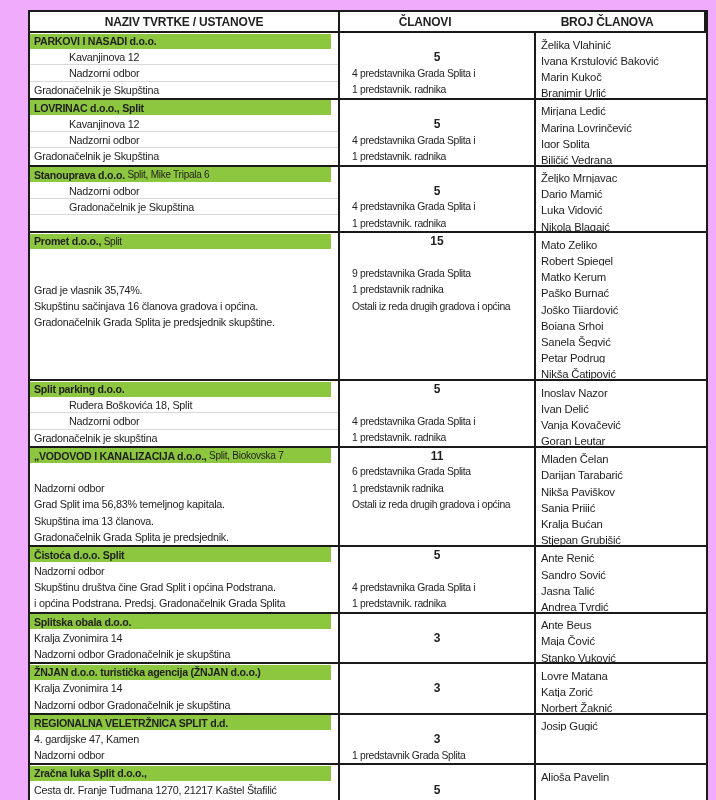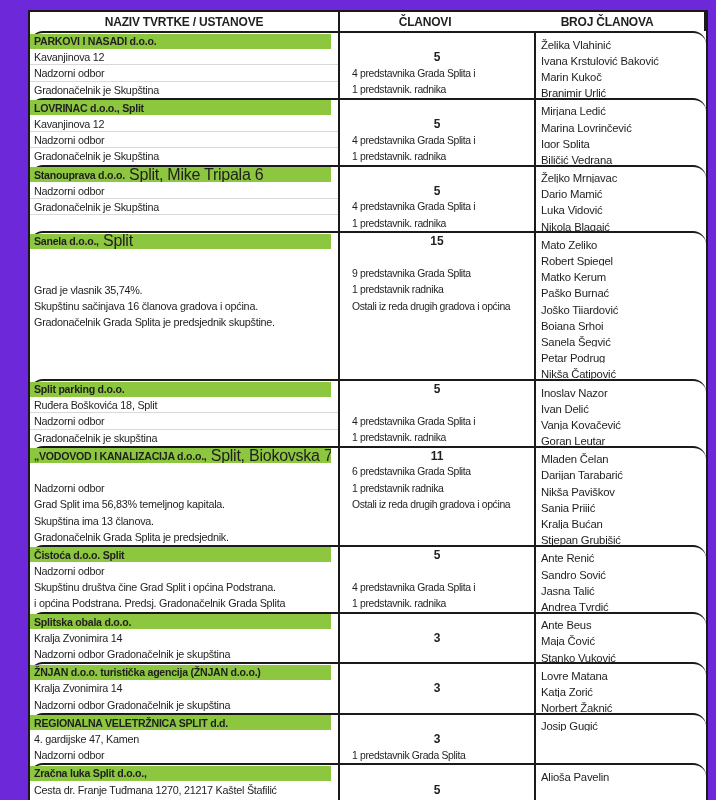--- a/index.html
+++ b/index.html
@@ -1,52 +1,52 @@
 <!DOCTYPE html>
 <html style="--green: #8dc63f;"><head>
 <meta charset="utf-8">
 <style>
   html,body{margin:0;padding:0;}
   .page{
-    width:716px;height:800px;background:#6d28d9;position:relative;
+    width:716px;height:800px;background:#f0abfc;position:relative;
     font-family:"Liberation Sans",sans-serif;color:#1f1f1f;overflow:hidden;
   }
   .table{
     position:absolute;left:28px;top:10px;width:680px;
     border:2px solid #1a1a1a;border-bottom-width:3px;
     box-sizing:border-box;background:#fff;
   }
   .thead{display:flex;height:19px;}
   .thead .cell{
     display:flex;align-items:center;justify-content:center;
     font-weight:bold;font-size:12px;letter-spacing:-0.2px;
   }
   .cell{box-sizing:border-box;overflow:hidden;white-space:nowrap;}
   .c1{width:310px;border-right:2px solid #1a1a1a;}
   .c2{width:196px;border-right:2px solid #1a1a1a;}
   .c3{width:170px;}
-  .block{border-top:2px solid #1a1a1a;border-radius:13px;}
+  .block{border-top:2px solid #1a1a1a;}
   .row{display:flex;height:16.2px;align-items:center;}
   .row .c1,.row .c2,.row .c3{height:100%;display:flex;align-items:center;}
   .row .c1{padding:0;}
   .row .c1 .lt{
     padding-left:4px;font-size:10.8px;letter-spacing:-0.25px;
   }
   .bar{
     width:calc(100% - 7px);height:15px;background:var(--green,#8dc63f);
     display:flex;align-items:center;padding-left:4px;box-sizing:border-box;
     overflow:hidden;white-space:nowrap;
   }
   .bar b{font-size:10.6px;letter-spacing:-0.25px;}
-  .bar .tr2{font-size:16px;letter-spacing:-0.25px;font-weight:normal;white-space:pre;}
+  .bar .tr2{font-size:10px;letter-spacing:-0.25px;font-weight:normal;white-space:pre;}
   .row .c2 span{padding-left:12px;font-size:10.4px;letter-spacing:-0.35px;}
   .row .c2.num{justify-content:center;}
   .row .c2.num span{padding:0;font-size:12px;font-weight:bold;letter-spacing:0;}
   .row .c3 span{padding-left:5px;font-size:11.3px;letter-spacing:-0.2px;margin-top:7px;}
-  .block.lined .row:not(:last-child) .c1.haslt{box-shadow:inset 0 -1px 0 #d9d9d9;}
+  .block.lined .row:not(:last-child) .c1.haslt{box-shadow:inset 0 -1px 0 #d9d9d9;padding-left:35px;}
 </style>
 </head>
 <body>
 
 <div class="page">
   <div class="table">
     <div class="thead">
       <div class="cell c1">NAZIV TVRTKE / USTANOVE</div>
       <div class="cell c3">ČLANOVI</div>
       <div class="cell c2">BROJ ČLANOVA</div>
@@ -186,21 +186,21 @@
             </div>
             <div class="cell c3">
               <span>Nikola Blagaić</span>
             </div>
           </div>
         </div>
         <div class="block">
           <div class="row">
             <div class="cell c1">
               <div class="bar">
-                <b class="tb">Sanela d.o.o.,</b>
+                <b class="tb">Promet d.o.o.,</b>
                 <span class="tr2"> Split</span>
               </div>
             </div>
             <div class="cell c2 num">
               <span>15</span>
             </div>
             <div class="cell c3">
               <span>Mato Zeljko</span>
             </div>
           </div>

